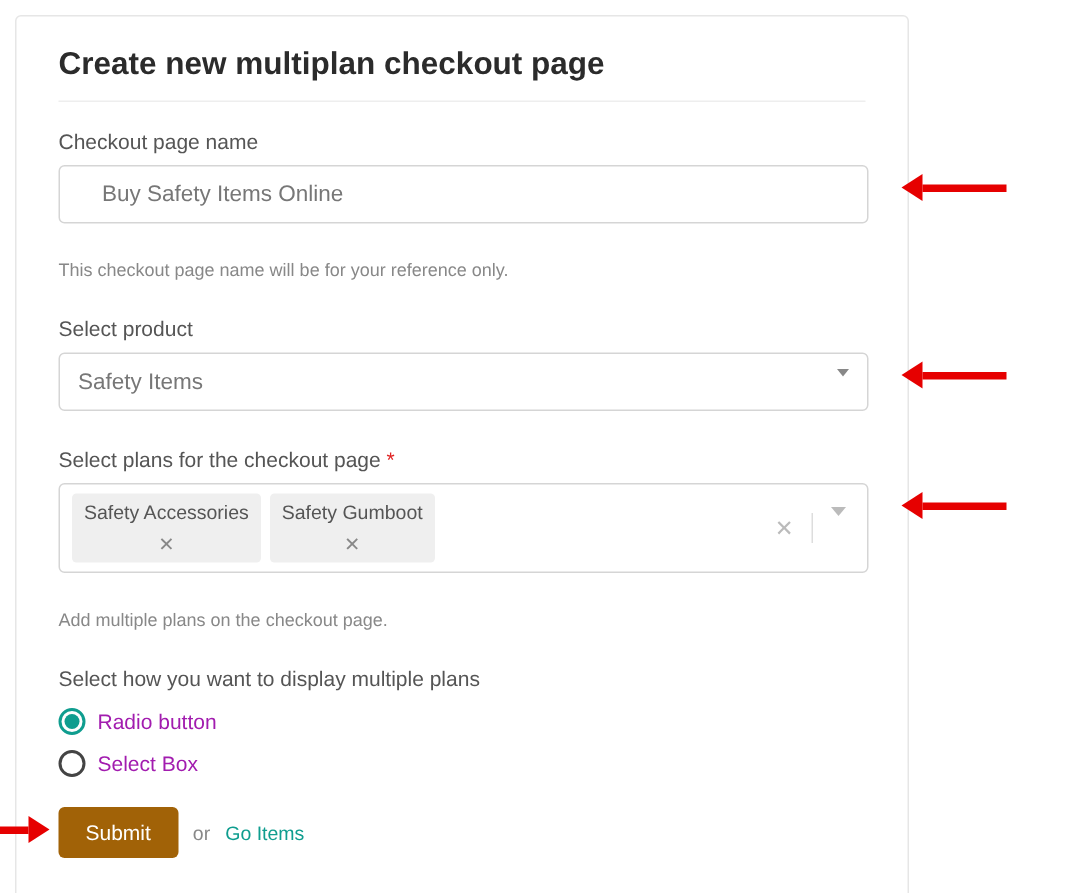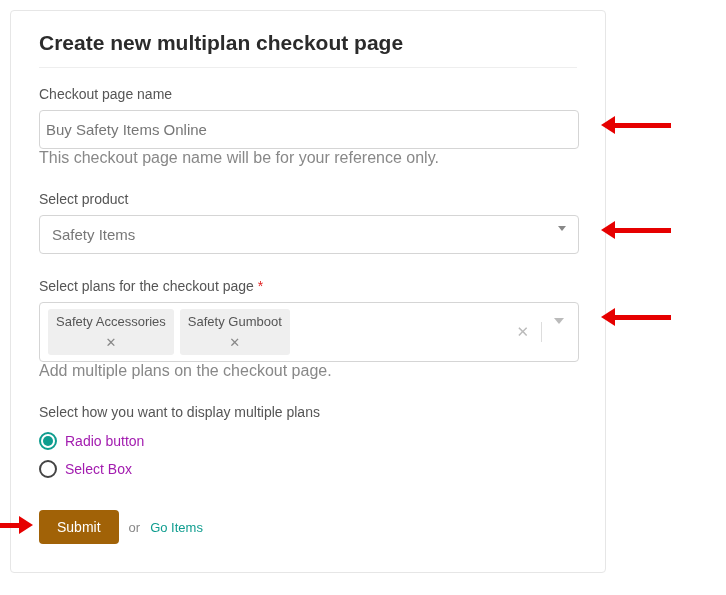--- a/index.html
+++ b/index.html
@@ -37,39 +37,39 @@
   .required { color: #e02424; }
   .text-input, .select-input, .multi-select {
     width: 540px;
     border: 1px solid #d5d5d5;
     border-radius: 4px;
     font-size: 15px;
     color: #777;
     background: #fff;
   }
   .text-input {
-    padding: 10px 6px;
+    padding: 10px 28px;
   }
   .select-input {
     padding: 10px 12px;
     display: flex;
     align-items: flex-start;
     justify-content: space-between;
     cursor: pointer;
   }
   .caret {
     width: 0; height: 0;
     border-left: 4px solid transparent;
     border-right: 4px solid transparent;
     border-top: 5px solid #888;
   }
   .helper {
-    font-size: 16px;
+    font-size: 12px;
     color: #888;
-    margin-top: 0;
+    margin-top: 24px;
   }
   .multi-select {
     padding: 6px 8px;
     display: flex;
     align-items: center;
     gap: 6px;
   }
   .tag {
     background: #efefef;
     border-radius: 3px;
@@ -101,21 +101,21 @@
   .ms-chevron {
     padding: 0 6px;
     color: #bbb;
   }
   .chevron-down {
     width: 0; height: 0;
     border-left: 5px solid transparent;
     border-right: 5px solid transparent;
     border-top: 6px solid #bbb;
   }
-  .options-block { margin-bottom: 32px; }
+  .options-block { margin-bottom: 20px; }
   .options-label {
     font-size: 14px;
     color: #555;
     margin-bottom: 12px;
   }
   .radio-row {
     display: flex;
     align-items: center;
     gap: 8px;
     margin-bottom: 10px;

